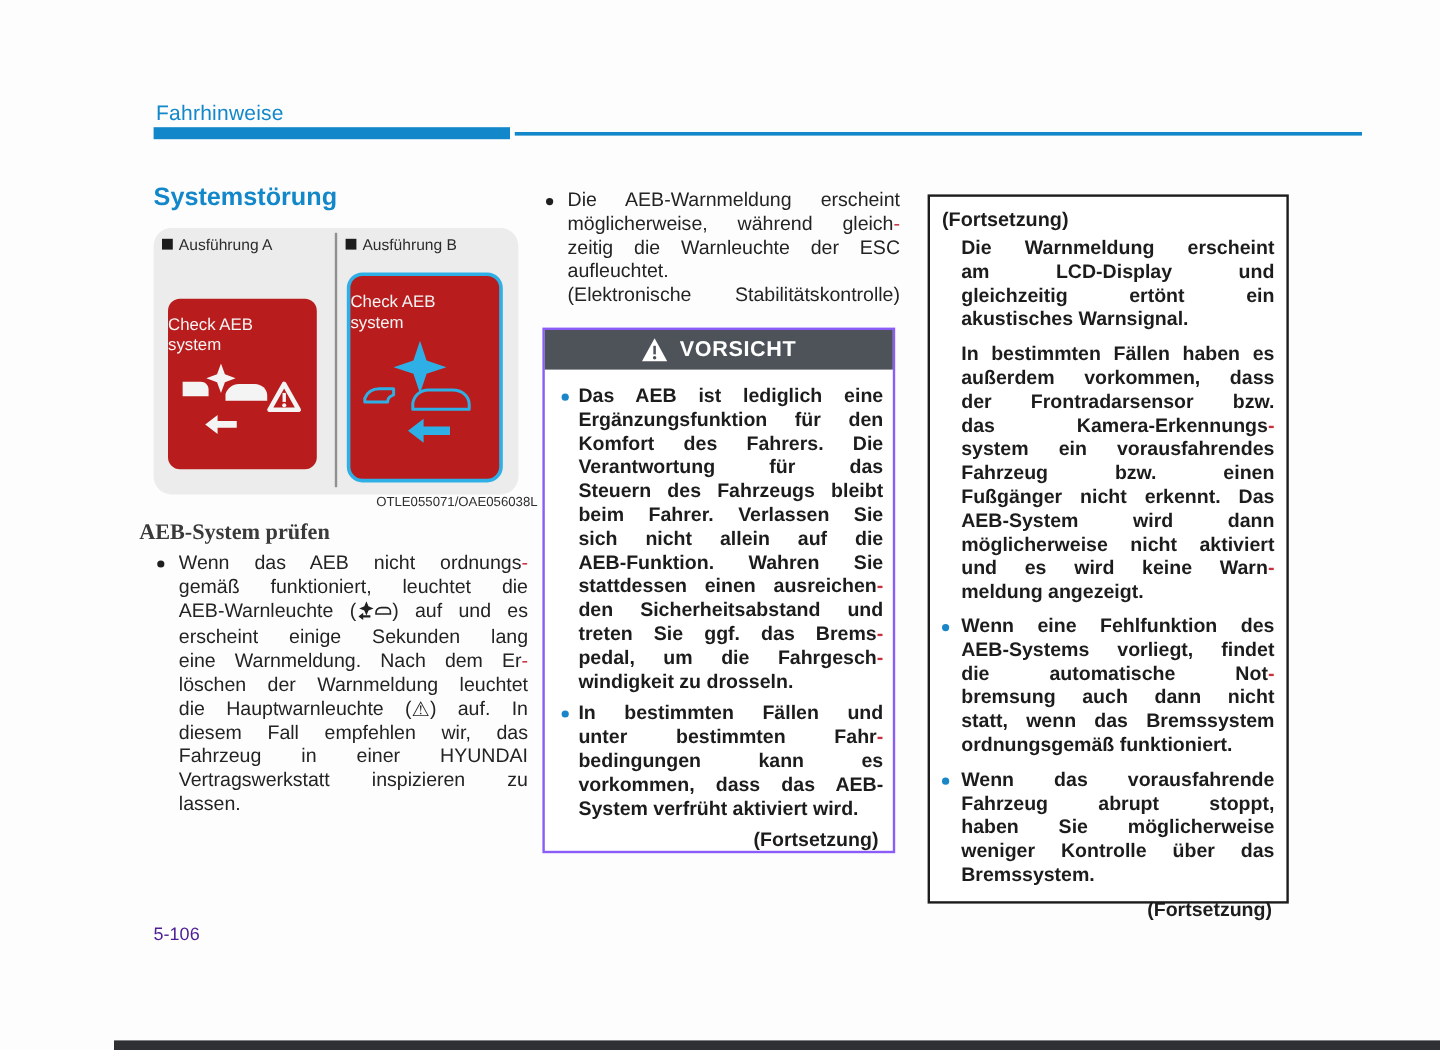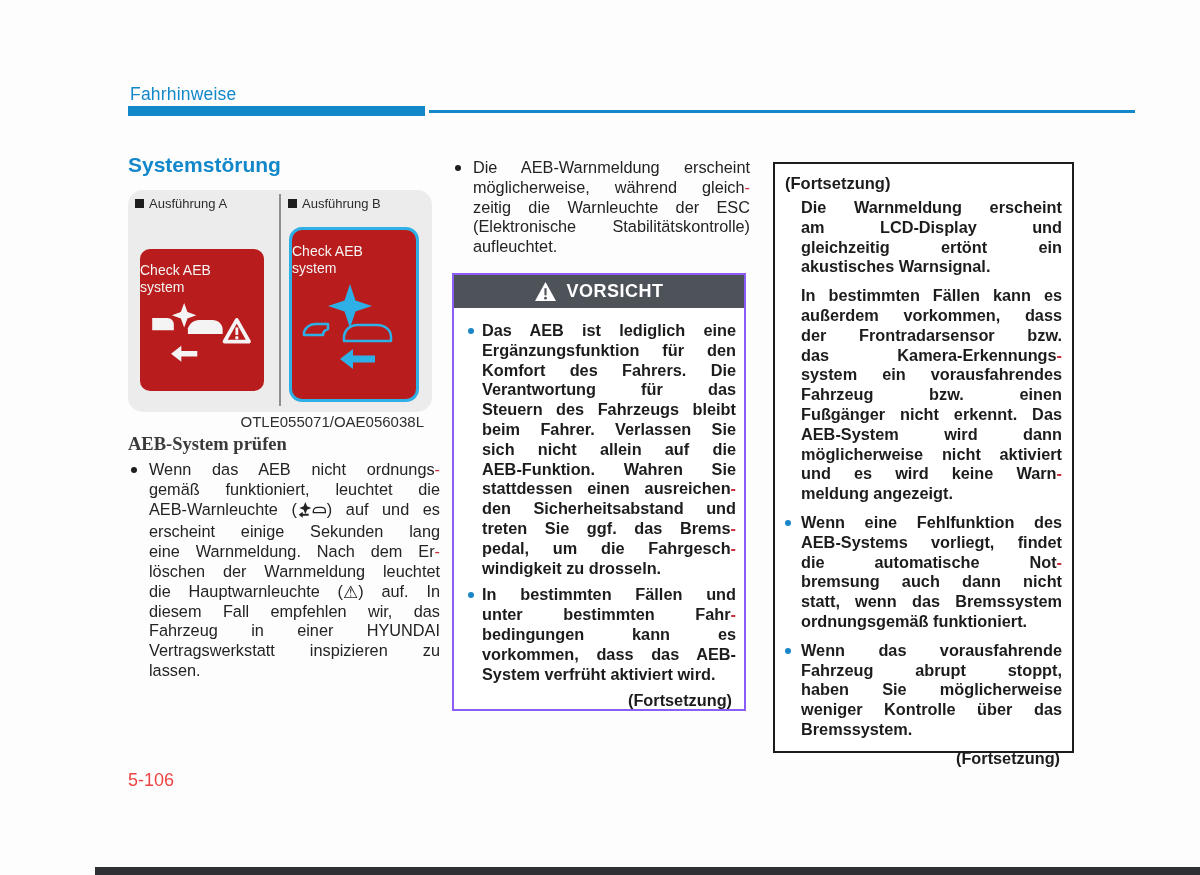--- a/index.html
+++ b/index.html
@@ -25,23 +25,23 @@
   .fig-label{position:absolute;font-size:13px;color:#2c2c2c;display:flex;align-items:center;gap:5px;white-space:nowrap;}
   .fig-label .sq{width:9px;height:9px;background:#1d1d1d;display:inline-block;flex:none;}
   .label-a{left:7px;top:6px;}
   .label-b{left:160px;top:6px;}
   .fig-divider{position:absolute;left:151px;top:4px;width:2px;height:212px;background:#8f8f8f;}
   .tile{position:absolute;background:#b91c1c;border-radius:10px;color:#f4f4f4;text-align:left;}
   .tile-a{left:12px;top:59px;width:124px;height:142px;}
   .tile-b{left:161px;top:37px;width:130px;height:175px;border:3px solid var(--cyan);border-radius:13px;box-sizing:border-box;}
   .tile-text{font-size:14px;line-height:17px;margin-top:13px;}
   .tile svg{display:block;margin:7px auto 0;}
-  .fig-caption{position:absolute;left:120px;top:413px;width:304px;text-align:right;font-size:15px;color:#2e2e2e;}
-
-  .subsection-title{position:absolute;left:128px;top:434px;font-family:"Liberation Serif",serif;
+  .fig-caption{position:absolute;left:144px;top:413px;width:304px;text-align:right;font-size:11px;color:#2e2e2e;}
+
+  .subsection-title{position:absolute;left:116px;top:434px;font-family:"Liberation Serif",serif;
                     font-size:18.5px;font-weight:bold;color:#3a3a3a;margin:0;}
 
   
   .line{font-size:16.3px;line-height:19.8px;white-space:nowrap;text-align:justify;text-align-last:justify;}
   .line.last{white-space:normal;text-align-last:left;}
   .red-hyphen{color:var(--red);}
   .bold .line{font-weight:bold;color:#1c1c1c;}
 
   .brow{position:relative;padding-left:21px;}
   .dot{position:absolute;left:3px;top:7px;width:6px;height:6px;border-radius:50%;background:#1f1f1f;}
@@ -65,21 +65,21 @@
             box-sizing:border-box;background:#fff;padding:9px 10px 0 10px;}
   .cont-top{font-weight:bold;font-size:16.5px;line-height:20px;color:#1c1c1c;margin-bottom:5px;}
   .cont-box .para{margin-left:16px;margin-bottom:9px;}
   .cont-box .brow{padding-left:16px;margin-bottom:9px;}
   .cont-box .dot{left:0;}
   .cont-box .cont-right{padding-right:2px;margin-top:2px;}
 
   .inl-icon{display:inline-block;vertical-align:-3px;}
   .inl-icon.warn{font-size:17px;line-height:1;vertical-align:-1px;}
 
-  .page-number{position:absolute;left:128px;top:770px;font-size:18px;color:#ef4444;}
+  .page-number{position:absolute;left:128px;top:770px;font-size:15px;color:#4c1d95;}
   .bottom-bar{position:absolute;left:95px;top:867px;width:1105px;height:8px;background:#2f3033;}
 </style>
 </head>
 <body>
 
 <div class="page">
 
   <div class="chapter-title">Fahrhinweise</div>
   <div class="rule-thick"></div>
   <div class="rule-thin"></div>
@@ -153,22 +153,22 @@
     </div>
   </div>
 
   <div class="mid-bullet">
     <div class="brow">
       <span class="dot"></span>
       <div>
           <div class="line">Die AEB-Warnmeldung erscheint</div>
           <div class="line">möglicherweise, während gleich<span class="red-hyphen">-</span></div>
           <div class="line">zeitig die Warnleuchte der ESC</div>
+          <div class="line last">aufleuchtet.</div>
           <div class="line">(Elektronische Stabilitätskontrolle)</div>
-          <div class="line last">aufleuchtet.</div>
         </div>
     </div>
   </div>
 
   <div class="caution-box">
     <div class="caution-header">
       <svg width="23" height="21" viewBox="0 0 24 22">
         <path d="M12 1l11 20H1z" fill="#ffffff"></path>
         <rect x="10.9" y="7.5" width="2.2" height="7.5" fill="#4e535a"></rect>
         <circle cx="12" cy="18" r="1.5" fill="#4e535a"></circle>
@@ -210,21 +210,21 @@
 
   <div class="cont-box bold">
     <div class="cont-top">(Fortsetzung)</div>
     <div class="para">
         <div class="line">Die Warnmeldung erscheint</div>
         <div class="line">am LCD-Display und</div>
         <div class="line">gleichzeitig ertönt ein</div>
         <div class="line last">akustisches Warnsignal.</div>
       </div>
     <div class="para">
-        <div class="line">In bestimmten Fällen kann es</div>
+        <div class="line">In bestimmten Fällen haben es</div>
         <div class="line">außerdem vorkommen, dass</div>
         <div class="line">der Frontradarsensor bzw.</div>
         <div class="line">das Kamera-Erkennungs<span class="red-hyphen">-</span></div>
         <div class="line">system ein vorausfahrendes</div>
         <div class="line">Fahrzeug bzw. einen</div>
         <div class="line">Fußgänger nicht erkennt. Das</div>
         <div class="line">AEB-System wird dann</div>
         <div class="line">möglicherweise nicht aktiviert</div>
         <div class="line">und es wird keine Warn<span class="red-hyphen">-</span></div>
         <div class="line last">meldung angezeigt.</div>

